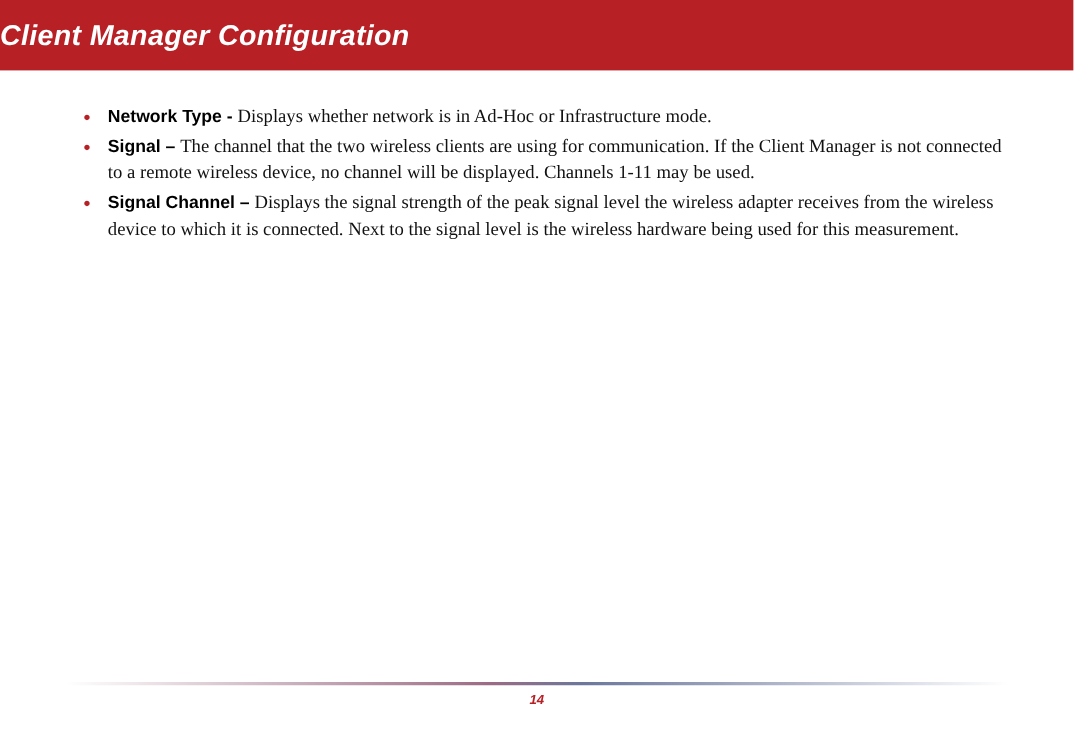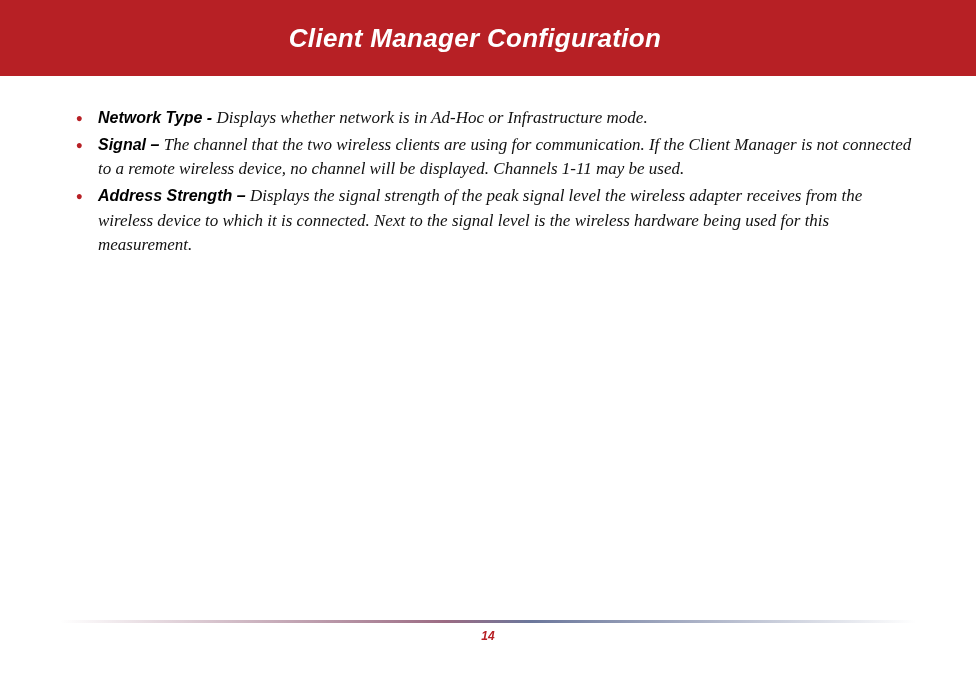--- a/index.html
+++ b/index.html
@@ -10,25 +10,25 @@
     body {
       width: 976px;
       height: 675px;
       background: #ffffff;
       font-family: Georgia, 'Times New Roman', serif;
       position: relative;
       overflow: hidden;
     }
     .header-bar {
       width: 100%;
-      height: 76px;
+      height: 64px;
       background: #b72025;
       display: flex;
       align-items: center;
-      justify-content: center;
+      justify-content: flex-start;
       padding-right: 26px;
     }
     .header-title {
       font-family: 'Century Gothic', 'Avant Garde', Arial, sans-serif;
       font-style: italic;
       font-weight: bold;
       font-size: 26px;
       color: #ffffff;
       letter-spacing: 0.3px;
     }
@@ -38,21 +38,20 @@
     .bullet-list {
       list-style: none;
     }
     .bullet-item {
       position: relative;
       padding-left: 22px;
       margin-bottom: 2px;
       line-height: 1.45;
       font-size: 17px;
       color: #111111;
-      font-style: italic;
     }
     .bullet-item::before {
       content: "•";
       position: absolute;
       left: 0;
       top: 0;
       color: #b72025;
       font-size: 18px;
       font-weight: bold;
     }
@@ -96,21 +95,21 @@
 
 <div class="content">
   <ul class="bullet-list">
     <li class="bullet-item">
       <span class="term">Network Type - </span><span class="desc">Displays whether network is in Ad-Hoc or Infrastructure mode.</span>
     </li>
     <li class="bullet-item">
       <span class="term">Signal – </span><span class="desc">The channel that the two wireless clients are using for communication.  If the Client Manager is not connected to a remote wireless device, no channel will be displayed.  Channels 1-11 may be used.</span>
     </li>
     <li class="bullet-item">
-      <span class="term">Address Strength – </span><span class="desc">Displays the signal strength of the peak signal level the wireless adapter receives from the wireless device to which it is connected.  Next to the signal level is the wireless hardware being used for this measurement.</span>
+      <span class="term">Signal Channel – </span><span class="desc">Displays the signal strength of the peak signal level the wireless adapter receives from the wireless device to which it is connected.  Next to the signal level is the wireless hardware being used for this measurement.</span>
     </li>
   </ul>
 </div>
 
 <div class="footer">
   <div class="divider"></div>
   <div class="page-number">14</div>
 </div>
 
 </body></html>

